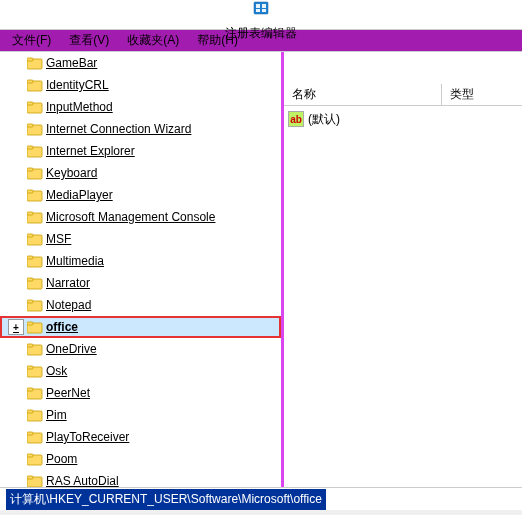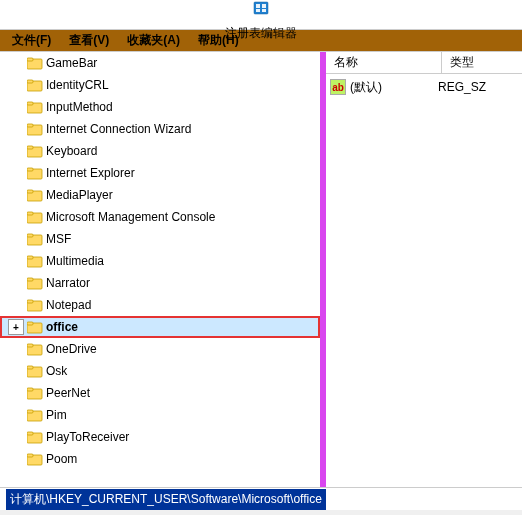--- a/index.html
+++ b/index.html
@@ -20,50 +20,50 @@
       display: flex;
       align-items: center;
       padding: 0 8px;
       border-bottom: 1px solid #ccc;
       gap: 6px;
       flex-direction: column;
     }
 
     
     .menu-bar {
-      background: #a16207;
+      background: #a21caf;
       height: 22px;
       display: flex;
       align-items: flex-start;
       padding: 0 4px;
       border-bottom: 1px solid #ccc;
       gap: 2px;
-      font-weight: bold;
     }
     .menu-item {
       padding: 2px 8px;
       cursor: pointer;
       font-size: 12px;
       color: #000;
     }
 
     
     .main-content {
       display: flex;
       height: calc(515px - 30px - 22px - 28px);
       background: #fff;
     }
 
     
     .tree-pane {
-      width: 326px;
-      border-right: 6px solid #d946ef;
+      width: 284px;
+      border-right: 3px solid #d946ef;
       overflow: hidden;
       display: flex;
       flex-direction: column;
+      text-decoration: underline;
     }
     .tree-scroll {
       flex: 1;
       overflow-y: auto;
       overflow-x: hidden;
     }
     .tree-scroll::-webkit-scrollbar {
       width: 14px;
     }
     .tree-scroll::-webkit-scrollbar-track {
@@ -132,20 +132,21 @@
       overflow: hidden;
       display: flex;
       flex-direction: column;
     }
     .right-header {
       display: flex;
       height: 22px;
       align-items: center;
       border-bottom: 1px solid #ccc;
       background: #fff;
+      margin-top: 32px;
     }
     .right-header-col {
       font-size: 12px;
       font-weight: normal;
       color: #000;
       padding: 0 8px;
       height: 22px;
       display: flex;
       align-items: center;
       border-right: 1px solid #ccc;
@@ -269,29 +270,29 @@
     <rect x="0" y="2" width="6" height="3" rx="1" fill="#ffd966" stroke="#c8a000" stroke-width="0.8"></rect>
   </svg></div>
           <span class="tree-label">Internet Connection Wizard</span>
         </div>
         <div class="tree-item">
           <div class="tree-expand"></div>
           <div class="tree-folder-icon"><svg class="folder-svg" viewBox="0 0 16 14" xmlns="http://www.w3.org/2000/svg">
     <rect x="0" y="3" width="15" height="10" rx="1" fill="#ffd966" stroke="#c8a000" stroke-width="0.8"></rect>
     <rect x="0" y="2" width="6" height="3" rx="1" fill="#ffd966" stroke="#c8a000" stroke-width="0.8"></rect>
   </svg></div>
+          <span class="tree-label">Internet Explorer</span>
+        </div>
+        <div class="tree-item">
+          <div class="tree-expand"></div>
+          <div class="tree-folder-icon"><svg class="folder-svg" viewBox="0 0 16 14" xmlns="http://www.w3.org/2000/svg">
+    <rect x="0" y="3" width="15" height="10" rx="1" fill="#ffd966" stroke="#c8a000" stroke-width="0.8"></rect>
+    <rect x="0" y="2" width="6" height="3" rx="1" fill="#ffd966" stroke="#c8a000" stroke-width="0.8"></rect>
+  </svg></div>
           <span class="tree-label">Keyboard</span>
-        </div>
-        <div class="tree-item">
-          <div class="tree-expand"></div>
-          <div class="tree-folder-icon"><svg class="folder-svg" viewBox="0 0 16 14" xmlns="http://www.w3.org/2000/svg">
-    <rect x="0" y="3" width="15" height="10" rx="1" fill="#ffd966" stroke="#c8a000" stroke-width="0.8"></rect>
-    <rect x="0" y="2" width="6" height="3" rx="1" fill="#ffd966" stroke="#c8a000" stroke-width="0.8"></rect>
-  </svg></div>
-          <span class="tree-label">Internet Explorer</span>
         </div>
         <div class="tree-item">
           <div class="tree-expand"></div>
           <div class="tree-folder-icon"><svg class="folder-svg" viewBox="0 0 16 14" xmlns="http://www.w3.org/2000/svg">
     <rect x="0" y="3" width="15" height="10" rx="1" fill="#ffd966" stroke="#c8a000" stroke-width="0.8"></rect>
     <rect x="0" y="2" width="6" height="3" rx="1" fill="#ffd966" stroke="#c8a000" stroke-width="0.8"></rect>
   </svg></div>
           <span class="tree-label">MediaPlayer</span>
         </div>
         <div class="tree-item">
@@ -382,34 +383,41 @@
   </svg></div>
           <span class="tree-label">PlayToReceiver</span>
         </div>
         <div class="tree-item">
           <div class="tree-expand"></div>
           <div class="tree-folder-icon"><svg class="folder-svg" viewBox="0 0 16 14" xmlns="http://www.w3.org/2000/svg">
     <rect x="0" y="3" width="15" height="10" rx="1" fill="#ffd966" stroke="#c8a000" stroke-width="0.8"></rect>
     <rect x="0" y="2" width="6" height="3" rx="1" fill="#ffd966" stroke="#c8a000" stroke-width="0.8"></rect>
   </svg></div>
           <span class="tree-label">Poom</span>
+        </div>
+        <div class="tree-item">
+          <div class="tree-expand"></div>
+          <div class="tree-folder-icon"><svg class="folder-svg" viewBox="0 0 16 14" xmlns="http://www.w3.org/2000/svg">
+    <rect x="0" y="3" width="15" height="10" rx="1" fill="#ffd966" stroke="#c8a000" stroke-width="0.8"></rect>
+    <rect x="0" y="2" width="6" height="3" rx="1" fill="#ffd966" stroke="#c8a000" stroke-width="0.8"></rect>
+  </svg></div>
+          <span class="tree-label">RAS AutoDial</span>
         </div>
       </div>
   </div>
 
   <div class="right-pane">
     <div class="right-header">
       <div class="right-header-col">名称</div>
       <div class="right-header-col">类型</div>
     </div>
     <div class="right-content" id="right-rows">
         <div class="right-row">
           <div class="reg-icon">ab</div>
           <span class="reg-name">(默认)</span>
-          <span class="reg-type">REG_SZ</span>
         </div>
       </div>
   </div>
 
 </div>
 
 <div class="status-bar">
   <span class="status-highlight" id="status-text">计算机\HKEY_CURRENT_USER\Software\Microsoft\office</span>
 </div>
 

